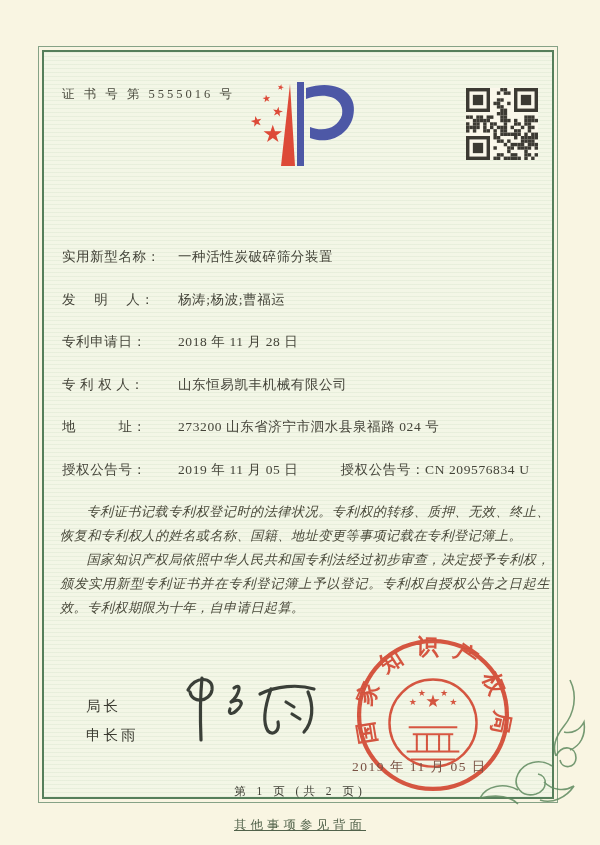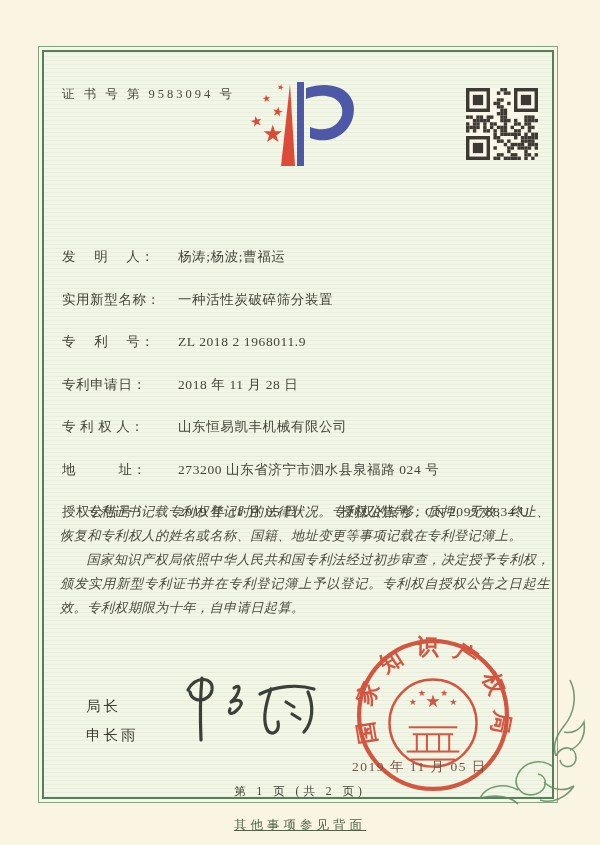--- a/index.html
+++ b/index.html
@@ -63,21 +63,21 @@
 </style>
 </head>
 <body>
 
 <div class="canvas">
 
   <div class="frame-outer">
     <div class="frame-inner"></div>
   </div>
 
-  <div class="certno">证 书 号 第 9583094 号</div>
+  <div class="certno">证 书 号 第 5555016 号</div>
 
   <div class="logo">
     <svg width="140" height="104" viewBox="0 0 140 104">
       <polygon points="49,94 58,12 63,94" fill="#dd4a38"></polygon>
       <rect x="65" y="10" width="7" height="84" fill="#4d58a6"></rect>
       <path d="M74,16 C106,6 127,22 121,45 C116,64 96,73 78,66 L78,55 C93,61 106,55 110,43 C113,29 98,18 74,27 Z" fill="#4d58a6"></path>
     </svg>
     <span class="star" style="left:30px;top:50px;font-size:24px;">★</span>
     <span class="star" style="left:18px;top:42px;font-size:14px;transform:rotate(-12deg);">★</span>
     <span class="star" style="left:40px;top:33px;font-size:13px;transform:rotate(10deg);">★</span>
@@ -228,27 +228,24 @@
         <rect x="44.57142857142857" y="68.57142857142857" width="3.4285714285714284" height="3.4285714285714284" fill="#3c3a33"></rect>
         <rect x="48" y="68.57142857142857" width="3.4285714285714284" height="3.4285714285714284" fill="#3c3a33"></rect>
         <rect x="51.42857142857142" y="68.57142857142857" width="3.4285714285714284" height="3.4285714285714284" fill="#3c3a33"></rect>
         <rect x="58.285714285714285" y="68.57142857142857" width="3.4285714285714284" height="3.4285714285714284" fill="#3c3a33"></rect>
         <rect x="65.14285714285714" y="68.57142857142857" width="3.4285714285714284" height="3.4285714285714284" fill="#3c3a33"></rect>
       </svg></div>
 
 
   <div class="rows">
     <div class="row">
+      <span class="lbl">实用新型名称：</span><span>一种活性炭破碎筛分装置</span>
+    </div>
+    <div class="row">
       <span class="lbl">发　 明 　人：</span><span>杨涛;杨波;曹福运</span>
-    </div>
-    <div class="row">
-      <span class="lbl">实用新型名称：</span><span>一种活性炭破碎筛分装置</span>
-    </div>
-    <div class="row">
-      <span class="lbl">专　 利 　号：</span><span>ZL 2018 2 1968011.9</span>
     </div>
     <div class="row">
       <span class="lbl">专利申请日：</span><span>2018 年 11 月 28 日</span>
     </div>
     <div class="row">
       <span class="lbl">专 利 权 人：</span><span>山东恒易凯丰机械有限公司</span>
     </div>
     <div class="row">
       <span class="lbl">地　　　址：</span><span>273200 山东省济宁市泗水县泉福路 024 号</span>
     </div>

